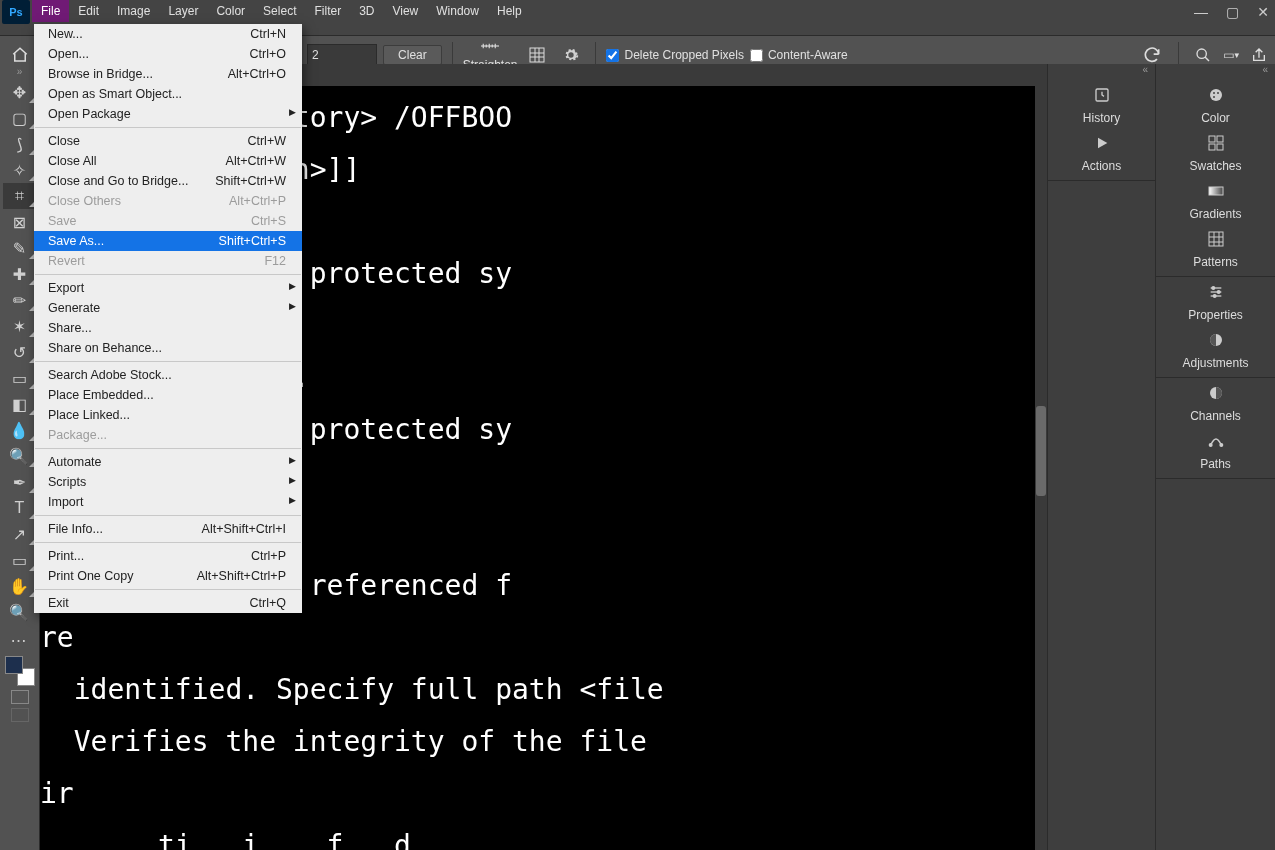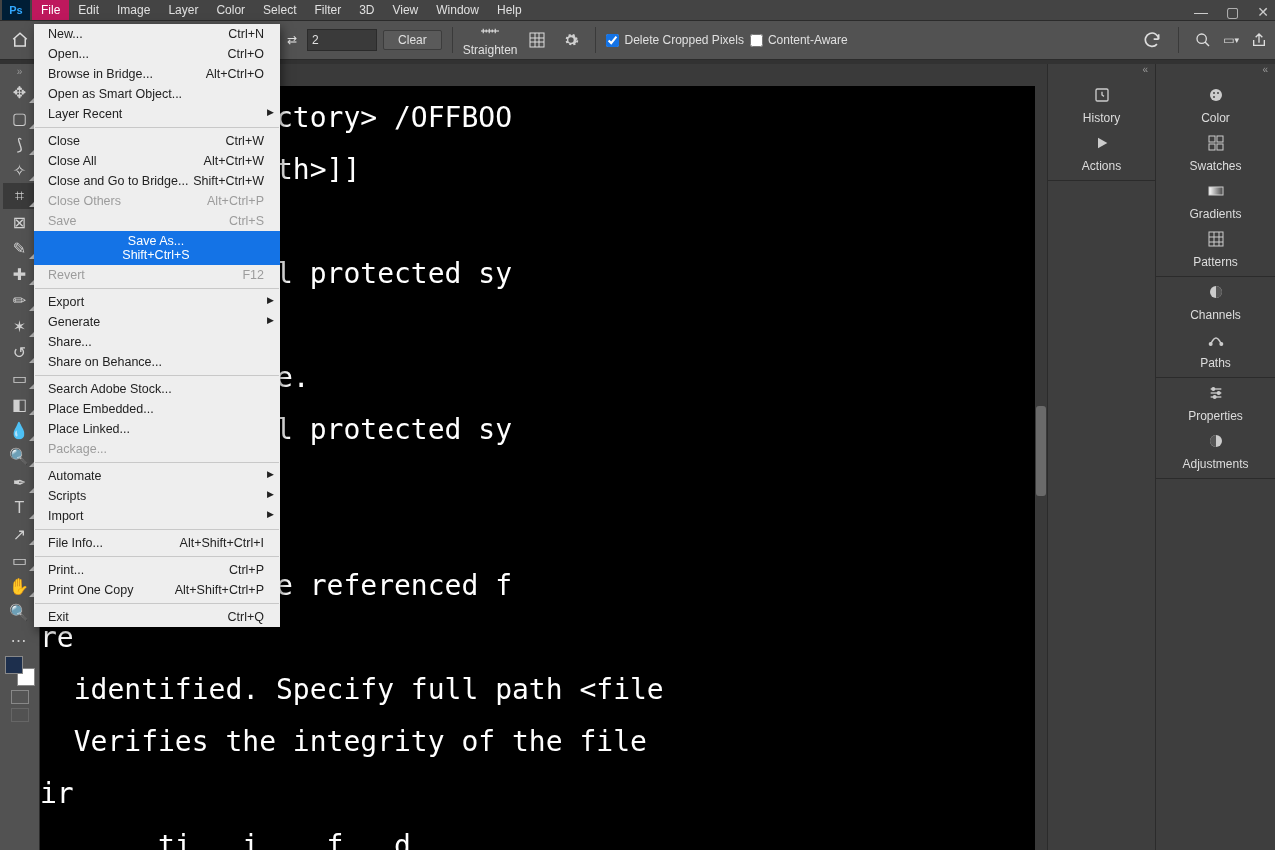--- a/index.html
+++ b/index.html
@@ -1,21 +1,21 @@
 <!DOCTYPE html>
 <html><head>
 <meta charset="utf-8">
 <style>
 * { margin:0; padding:0; box-sizing:border-box; font-family:"Segoe UI",Tahoma,sans-serif; }
 body { background:#323232; width:1275px; height:850px; overflow:hidden; color:#e0e0e0; position:relative; }
-.titlebar { height:20px; background:#444; display:flex; align-items:center; font-size:12px; position:relative; }
+.titlebar { height:35px; background:#444; display:flex; align-items:flex-start; font-size:12px; position:relative; }
 .ps-logo { width:28px; height:24px; display:flex; align-items:center; justify-content:center; background:#001e36; color:#31a8ff; font-size:11px; font-weight:bold; border-radius:2px; margin:0 2px;}
 .menubar { display:flex; }
 .menubar .mitem { padding:4px 9px; cursor:default; }
-.menubar .mitem.open { background:#be185d; color:#fff; }
+.menubar .mitem.open { background:#701a75; color:#fff; }
 .win-controls { position:absolute; right:6px; top:0; display:flex; gap:18px; align-items:center; height:24px; color:#ccc; font-size:14px;}
 .optionbar { height:40px; background:#525252; border-top:1px solid #2b2b2b; border-bottom:1px solid #2b2b2b; display:flex; align-items:center; font-size:12px; padding:0 6px; gap:6px; position:relative;}
 .home-icon { width:28px; height:28px; display:flex; align-items:center; justify-content:center;}
 .opt-sep { width:1px; height:26px; background:#3a3a3a; margin:0 4px;}
 .ratio-box { display:flex; align-items:center; gap:4px;}
 .ratio-box select, .ratio-box input[type=text] { background:#3a3a3a; border:1px solid #2b2b2b; color:#e0e0e0; font-size:12px; height:22px;}
 .ratio-box select { width:110px; }
 .ratio-box input { width:70px; padding:0 4px;}
 .swap-icon { padding:0 6px; cursor:pointer;}
 .btn-clear { background:#5a5a5a; border:1px solid #3c3c3c; color:#e0e0e0; padding:2px 14px; font-size:12px; border-radius:2px;}
@@ -37,24 +37,24 @@
 .canvas { position:absolute; top:22px; left:0; right:12px; bottom:0; background:#000; color:#fff; font-family:Consolas,monospace; font-size:28px; line-height:52px; padding:6px 0 0 0; white-space:pre; overflow:hidden;}
 .vscroll{position:absolute;right:0;top:22px;bottom:0;width:12px;background:#3a3a3a;}
 .vscroll .thumb{position:absolute;left:1px;right:1px;top:320px;height:90px;background:#6a6a6a;border-radius:3px;}
 .right-panels { width:108px; background:#3e3e3e; border-left:1px solid #2b2b2b; display:flex; flex-direction:column;}
 .right-panels2 { width:120px; background:#3e3e3e; border-left:1px solid #2b2b2b; display:flex; flex-direction:column;}
 .panel-stack { border-bottom:1px solid #2b2b2b; padding:2px 0;}
 .p-row { display:flex; align-items:center; gap:8px; padding:5px 10px; font-size:12px; color:#ddd; cursor:default;flex-direction:column;}
 .p-icon{width:16px;height:16px;display:flex;align-items:center;justify-content:center;flex-shrink:0;}
 .collapse-arrows{height:16px;color:#999;font-size:10px;text-align:right;padding-right:6px;letter-spacing:1px;}
 
-.dropdown { position:absolute; left:34px; top:24px; width:246px; background:#eee; color:#222; font-size:12.5px; box-shadow:2px 4px 10px rgba(0,0,0,.5); z-index:100;}
+.dropdown { position:absolute; left:34px; top:24px; width:268px; background:#eee; color:#222; font-size:12.5px; box-shadow:2px 4px 10px rgba(0,0,0,.5); z-index:100;}
 .dropdown .sep { height:1px; background:#c8c8c8; margin:3px 1px;}
 .dropdown .row { display:flex; justify-content:space-between; align-items:center; padding:3px 16px 3px 14px; position:relative;}
-.dropdown .row.hover { background:#1473e6; color:#fff;flex-direction:column;}
+.dropdown .row.hover { background:#1473e6; color:#fff;}
 .dropdown .row.disabled { color:#9c9c9c;}
 .dropdown .row .sub::after{content:"▶";font-size:9px;position:absolute;right:6px;}
 svg{display:block;}
 </style>
 </head>
 <body>
 
 <div class="titlebar">
   <div class="ps-logo">Ps</div>
   <div class="menubar" id="menubar">
@@ -274,41 +274,20 @@
                 <line x1="6" y1="1" x2="6" y2="15"></line>
                 <line x1="11" y1="1" x2="11" y2="15"></line>
               </svg>
             </span>
             <span>Patterns</span>
           </div>
         </div>
         <div class="panel-stack">
           <div class="p-row">
             <span class="p-icon">
-              <svg width="16" height="16" viewBox="0 0 24 24">
-                <circle cx="12" cy="12" r="9" fill="#ccc"></circle>
-                <path d="M12 3a9 9 0 010 18z" fill="#555"></path>
-              </svg>
-            </span>
-            <span>Channels</span>
-          </div>
-          <div class="p-row">
-            <span class="p-icon">
-              <svg width="16" height="16" viewBox="0 0 24 24" stroke="#ccc" fill="none" stroke-width="2">
-                <path d="M4 18c6-12 10-12 16 0"></path>
-                <circle cx="4" cy="18" r="2" fill="#ccc"></circle>
-                <circle cx="20" cy="18" r="2" fill="#ccc"></circle>
-              </svg>
-            </span>
-            <span>Paths</span>
-          </div>
-        </div>
-        <div class="panel-stack">
-          <div class="p-row">
-            <span class="p-icon">
               <svg width="16" height="16" viewBox="0 0 24 24" stroke="#ccc" fill="none" stroke-width="2">
                 <line x1="4" y1="6" x2="20" y2="6"></line>
                 <line x1="4" y1="12" x2="20" y2="12"></line>
                 <line x1="4" y1="18" x2="20" y2="18"></line>
                 <circle cx="8" cy="6" r="2" fill="#ccc"></circle>
                 <circle cx="16" cy="12" r="2" fill="#ccc"></circle>
                 <circle cx="10" cy="18" r="2" fill="#ccc"></circle>
               </svg>
             </span>
             <span>Properties</span>
@@ -316,20 +295,41 @@
           <div class="p-row">
             <span class="p-icon">
               <svg width="16" height="16" viewBox="0 0 24 24">
                 <circle cx="12" cy="12" r="9" fill="#ccc"></circle>
                 <path d="M12 3a9 9 0 000 18z" fill="#555"></path>
               </svg>
             </span>
             <span>Adjustments</span>
           </div>
         </div>
+        <div class="panel-stack">
+          <div class="p-row">
+            <span class="p-icon">
+              <svg width="16" height="16" viewBox="0 0 24 24">
+                <circle cx="12" cy="12" r="9" fill="#ccc"></circle>
+                <path d="M12 3a9 9 0 010 18z" fill="#555"></path>
+              </svg>
+            </span>
+            <span>Channels</span>
+          </div>
+          <div class="p-row">
+            <span class="p-icon">
+              <svg width="16" height="16" viewBox="0 0 24 24" stroke="#ccc" fill="none" stroke-width="2">
+                <path d="M4 18c6-12 10-12 16 0"></path>
+                <circle cx="4" cy="18" r="2" fill="#ccc"></circle>
+                <circle cx="20" cy="18" r="2" fill="#ccc"></circle>
+              </svg>
+            </span>
+            <span>Paths</span>
+          </div>
+        </div>
       </div>
   </div>
 </div>
 
 <div class="dropdown" id="filemenu">
     <div class="row">
       <span>New...</span>
       <span>Ctrl+N</span>
     </div>
     <div class="row">
@@ -338,21 +338,21 @@
     </div>
     <div class="row">
       <span>Browse in Bridge...</span>
       <span>Alt+Ctrl+O</span>
     </div>
     <div class="row">
       <span>Open as Smart Object...</span>
       <span></span>
     </div>
     <div class="row">
-      <span class="sub">Layer Recent</span>
+      <span class="sub">Open Package</span>
       <span></span>
     </div>
     <div class="sep"></div>
     <div class="row">
       <span>Close</span>
       <span>Ctrl+W</span>
     </div>
     <div class="row">
       <span>Close All</span>
       <span>Alt+Ctrl+W</span>

